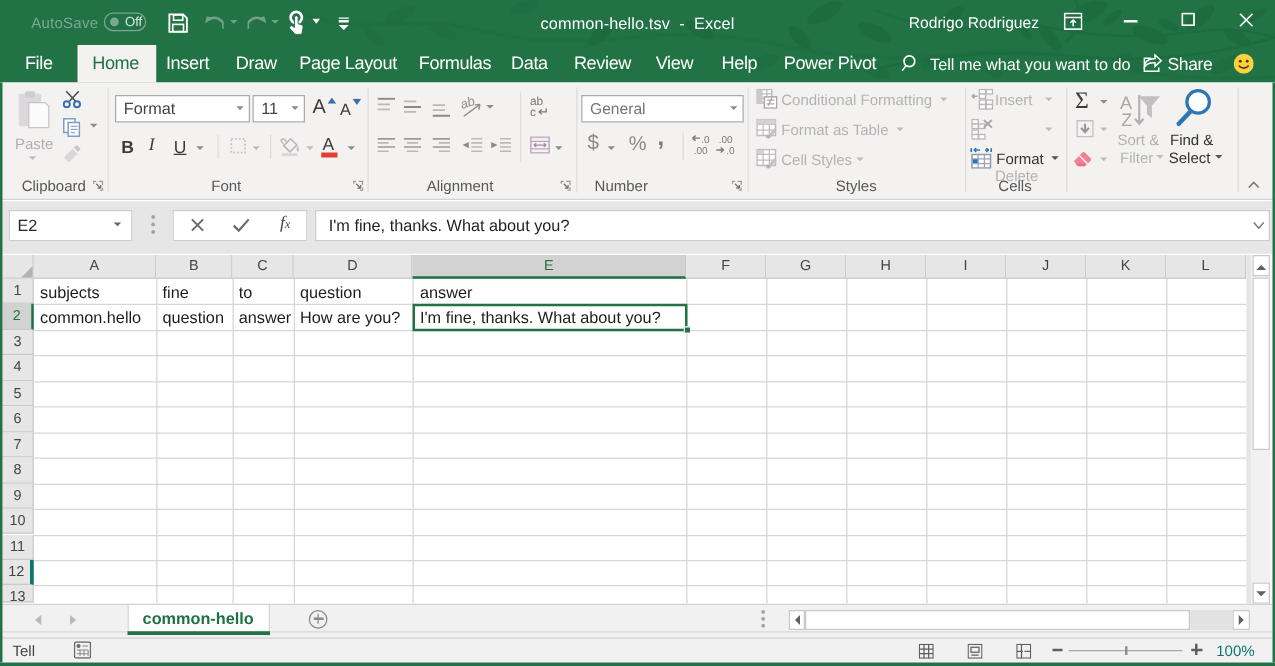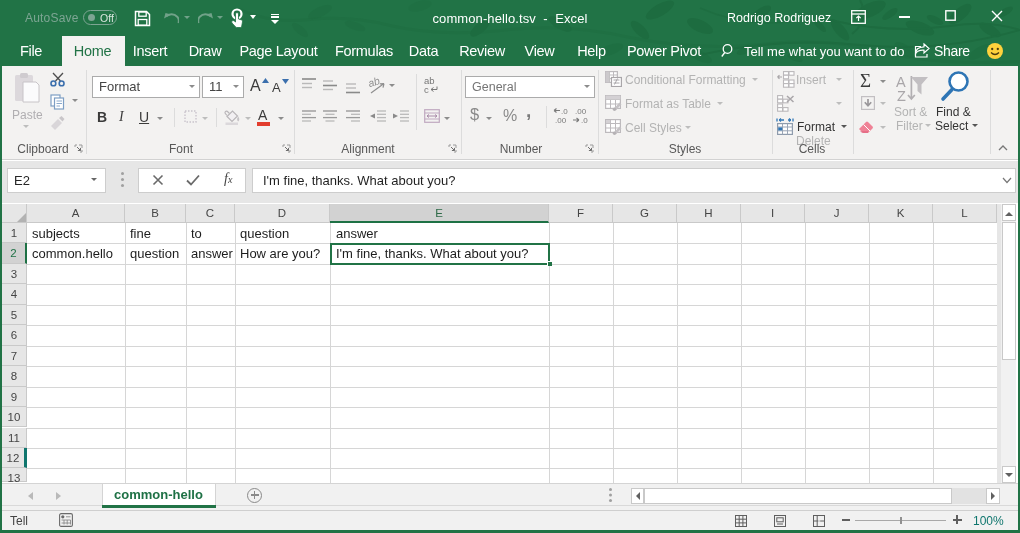--- a/index.html
+++ b/index.html
@@ -338,21 +338,21 @@
 <svg class="abs" style="left:553px;top:107px;" width="17" height="17" viewBox="0 0 17 17">
   <path d="M1 3.5 h6 M1 3.5 l2.5 -2 M1 3.5 l2.5 2" stroke="#7a7a7a" stroke-width="1.1" fill="none"></path>
   <text x="8" y="7" font-size="8" fill="#7a7a7a">.0</text>
   <text x="2" y="16" font-size="8" fill="#7a7a7a">.00</text>
 </svg>
 <svg class="abs" style="left:572px;top:107px;" width="17" height="17" viewBox="0 0 17 17">
   <text x="3" y="7" font-size="8" fill="#7a7a7a">.00</text>
   <path d="M1 13 h6 M7 13 l-2.5 -2 M7 13 l-2.5 2" stroke="#7a7a7a" stroke-width="1.1" fill="none"></path>
   <text x="9" y="16" font-size="8" fill="#7a7a7a">.0</text>
 </svg>
-<div class="abs glbl" style="left:491px;width:60px;">Number</div>
+<div class="abs glbl" style="left:467px;width:60px;">Number</div>
 <svg class="abs" style="left:585px;top:144px;" width="9" height="9" viewBox="0 0 9 9">
     <path d="M1 3 V1 h2 M5 1 h3 v3 M8 6 v2 h-2" fill="none" stroke="#9a9a9a" stroke-width="1"></path>
     <path d="M3 3 l3.5 3.5 M6.5 6.5 v-2.6 M6.5 6.5 h-2.6" stroke="#6e6e6e" stroke-width="1" fill="none"></path>
   </svg>
 
 <svg class="abs" style="left:605px;top:71px;" width="17" height="16" viewBox="0 0 17 16">
   <rect x="0.6" y="0.6" width="11.8" height="10.8" fill="#fff" stroke="#bdbabd" stroke-width="1.2"></rect>
   <path d="M0.6 4 H12.4 M4.5 0.6 V11.4 M8.5 0.6 V11.4 M0.6 7.7 H12.4" stroke="#bdbabd" stroke-width="1"></path>
   <rect x="0.6" y="0.6" width="3.9" height="10.8" fill="#ccc9cc"></rect>
   <rect x="6.5" y="6.5" width="9.9" height="9" fill="#fff" stroke="#a9a6a9" stroke-width="1.2"></rect>

